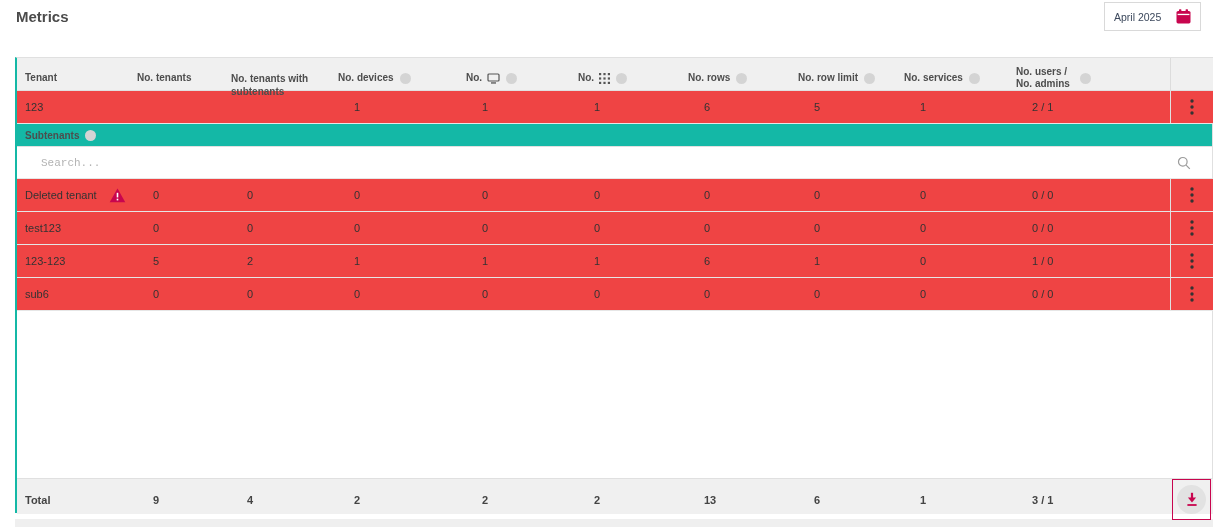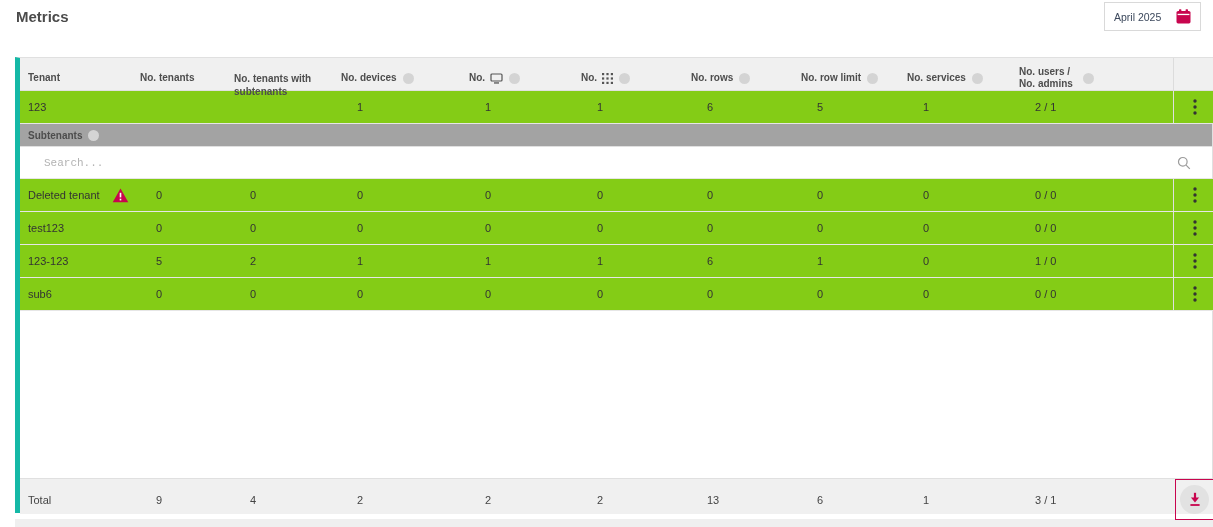--- a/index.html
+++ b/index.html
@@ -15,71 +15,71 @@
   .datepicker {
     position:absolute; left:1104px; top:2px; width:97px; height:29px;
     border:1px solid #d9d9d9; background:#fff;
     display:flex; align-items:center; justify-content:space-between;
     padding:4px 9px; cursor:pointer;
   }
   .datepicker .dp-value { font-size:10.5px; color:#3c485c; }
 
   .metrics-table {
     position:absolute; left:15px; top:57px; width:1198px; height:456px;
-    border-left:5px solid #14b8a6; border-right:1px solid #e0e0e0; border-top:1px solid #e0e0e0;
+    border-left:2px solid #14b8a6; border-right:1px solid #e0e0e0; border-top:1px solid #e0e0e0;
     background:#fff;
   }
   .tr {
     display:grid;
     grid-template-columns:112px 94px 107px 128px 112px 110px 110px 106px 112px 162px 43px;
     width:1196px;
   }
   .thead { background:#f0f0f0; height:33px; border-bottom:1px solid #e0e0e0; }
   .th {
     display:flex; align-items:center; padding-left:8px; padding-right:4px;
     font-size:10px; font-weight:700; color:#4d4d4d; line-height:1.25;
   }
   .th .wrap3 { max-width:82px;margin-top:15px; }
   .th .wrap10 { max-width:58px; }
-  .row { height:33px; border-bottom:1px solid #e6e6e6; background:#84cc16; }
+  .row { height:33px; border-bottom:1px solid #e6e6e6; background:#ef4444; }
   .td {
     display:flex; align-items:center; padding-left:24px;
     font-size:11px; color:#333;
   }
   .td.first { padding-left:8px; }
   .td.actions, .th.actions {
     border-left:1px solid #e0e0e0; justify-content:center; padding:0;
   }
   .th.actions { border-left:1px solid #dcdcdc; }
   .kebab-btn {
     background:none; border:none; cursor:pointer; padding:4px 8px;
     display:flex; align-items:center; justify-content:center;
   }
   .band {
-    height:23px; background:#a3a3a3; border-bottom:1px solid #e0e0e0;
+    height:23px; background:#14b8a6; border-bottom:1px solid #e0e0e0;
     display:flex; align-items:center; padding-left:8px;
     font-size:10px; font-weight:700; color:#4d4d4d;
   }
   .search-row {
     height:32px; border-bottom:1px solid #e6e6e6; background:#fff;
     display:flex; align-items:center;
   }
   .search-row input {
     flex:1; border:none; outline:none; height:100%;
     padding-left:24px; font-size:11px; color:#333;
     font-family:Liberation Mono, monospace;
   }
   .search-row input::placeholder { color:#b3b3b3; }
   .search-icon-box { width:56px; display:flex; justify-content:center; }
   .filler { height:167px; background:#fff; }
   .total-row {
     height:36px; background:#f0f0f0; border-top:1px solid #e0e0e0;
     position:relative;
   }
-  .total-row .td { font-weight:400; color:#444; }
+  .total-row .td { font-weight:700; color:#444; }
   .total-row .td.actions { border-left:none; overflow:visible; }
   .download-btn {
     width:39px; height:41px; background:transparent;
     border:1.5px solid #c8054e; cursor:pointer;
     display:flex; align-items:center; justify-content:center;
     padding:0; position:relative; z-index:2;
   }
   .download-circle {
     width:29px; height:29px; border-radius:50%; background:#e2e2e2;
     display:flex; align-items:center; justify-content:center;

